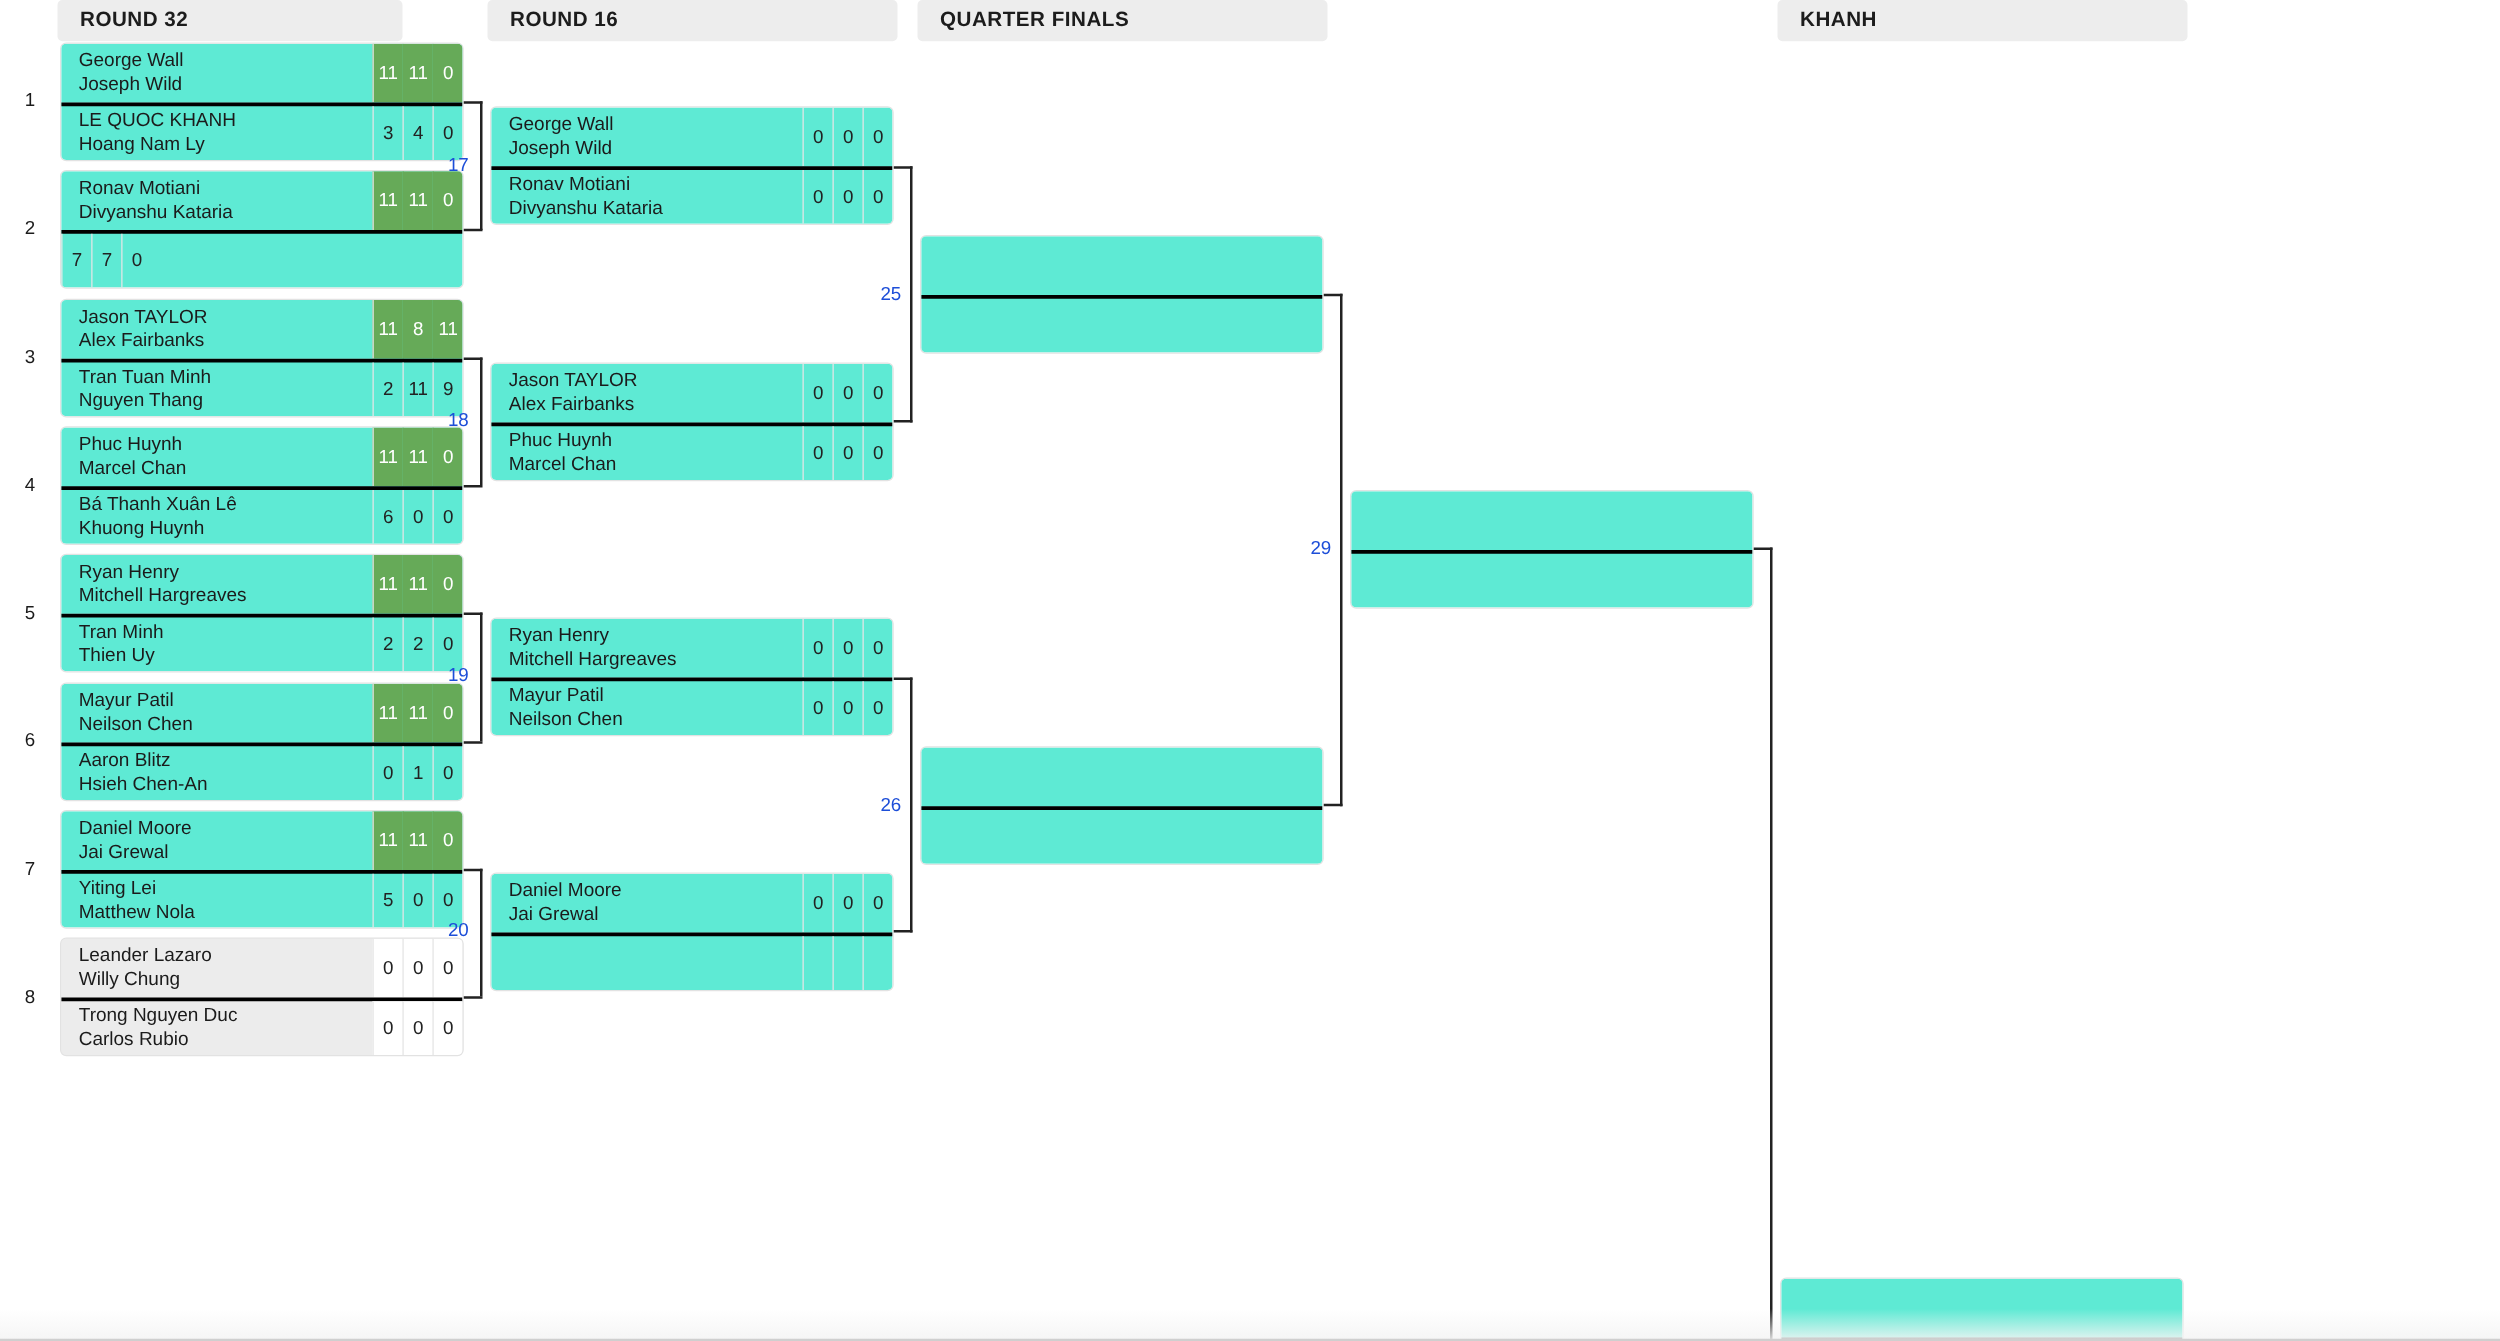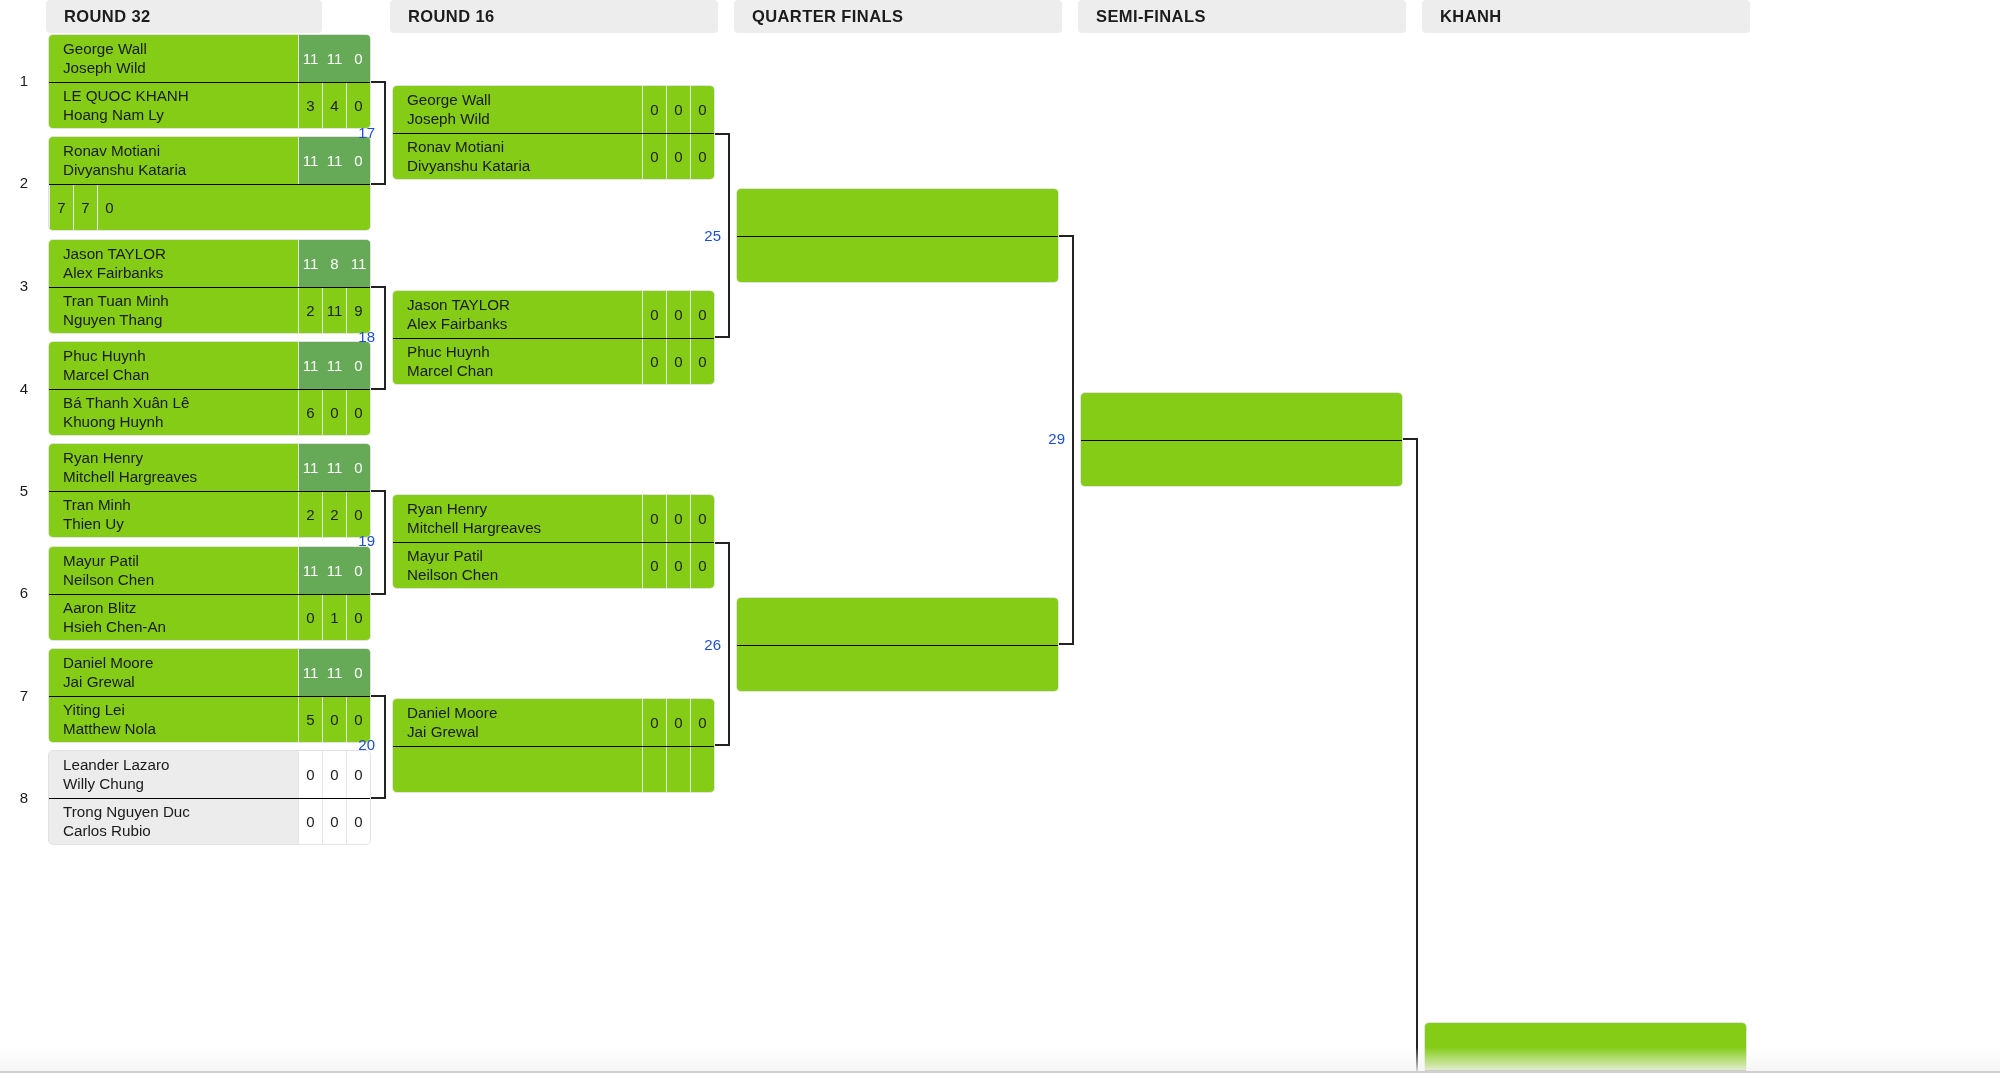--- a/index.html
+++ b/index.html
@@ -47,24 +47,24 @@
     flex-direction: column;
   }
   .match.hovered { background: #ececec; }
   .match.hovered .team { background: #ececec; }
 
   .team {
     position: relative;
     flex: 1 1 50%;
     display: flex;
     align-items: stretch;
-    background: #84cc16;
+    background: #5eead4;
     min-height: 0;
   }
-  .team + .team { border-top: 1px solid #000000; }
+  .team + .team { border-top: 3px solid #000000; }
 
   .names {
     flex: 1 1 auto;
     display: flex;
     flex-direction: column;
     justify-content: center;
     padding: 0 12px 0 14px;
     min-width: 0;
   }
   .pname {
@@ -158,23 +158,20 @@
 
   <div class="round-header" style="left:46px; width:276px;">
     <span>ROUND 32</span>
   </div>
   <div class="round-header" style="left:390px; width:328px;">
     <span>ROUND 16</span>
   </div>
   <div class="round-header" style="left:734px; width:328px;">
     <span>QUARTER FINALS</span>
   </div>
-  <div class="round-header" style="left:1078px; width:328px;">
-    <span>SEMI-FINALS</span>
-  </div>
   <div class="round-header" style="left:1422px; width:328px;">
     <span>KHANH</span>
   </div>
 
   <div class="match-index" style="left:14px; top:72px;">1</div>
   <div class="match-index" style="left:14px; top:174px;">2</div>
   <div class="match-index" style="left:14px; top:277px;">3</div>
   <div class="match-index" style="left:14px; top:380px;">4</div>
   <div class="match-index" style="left:14px; top:482px;">5</div>
   <div class="match-index" style="left:14px; top:584px;">6</div>

